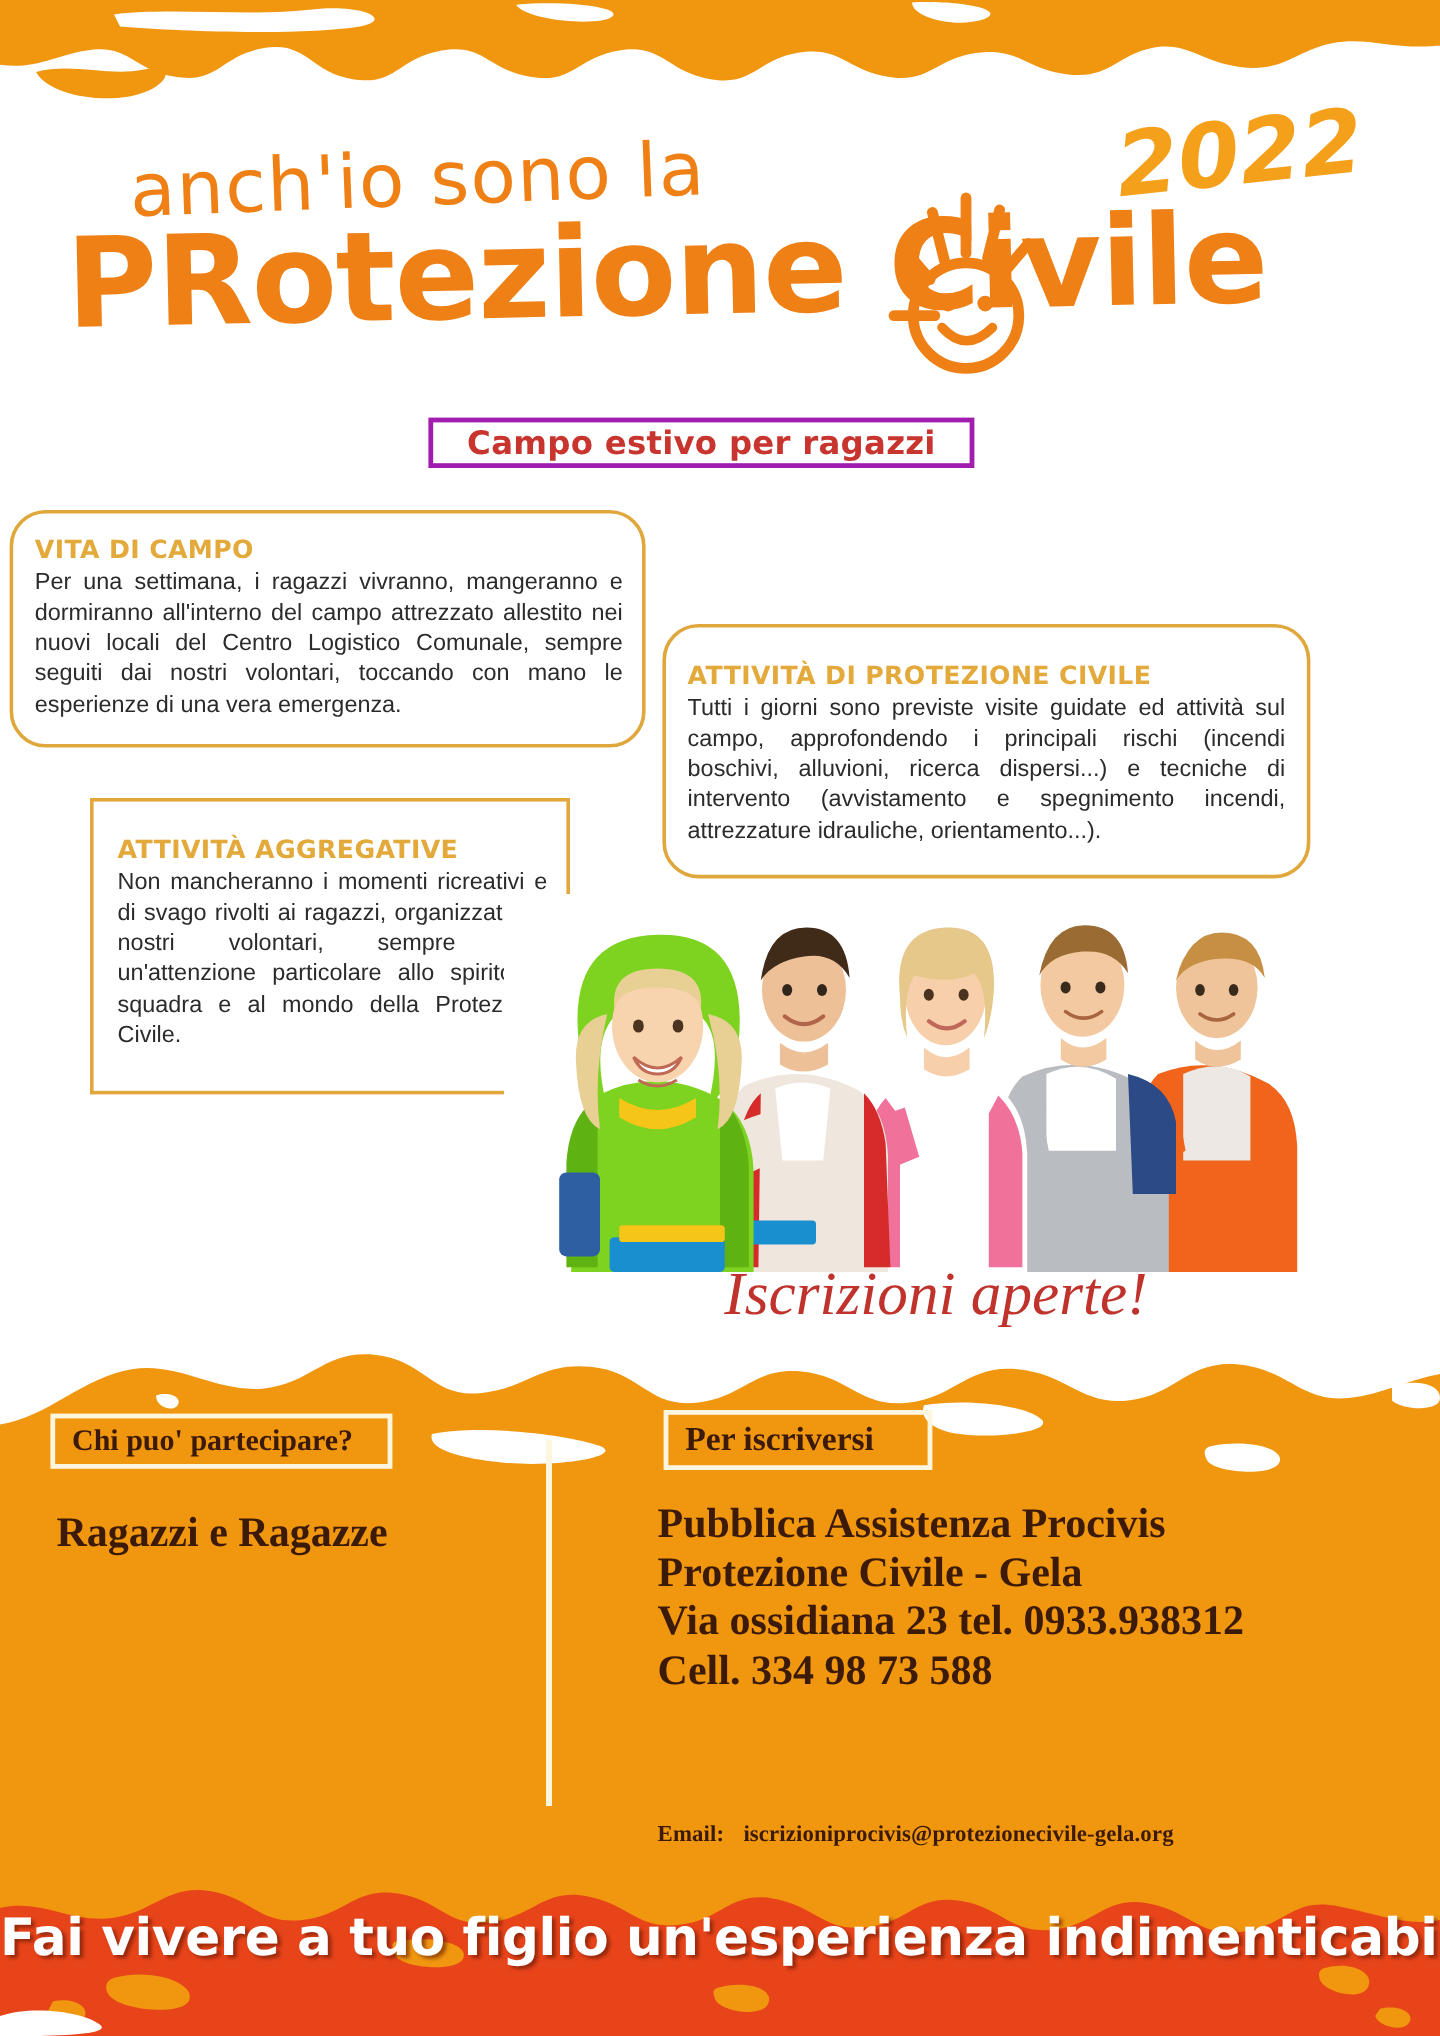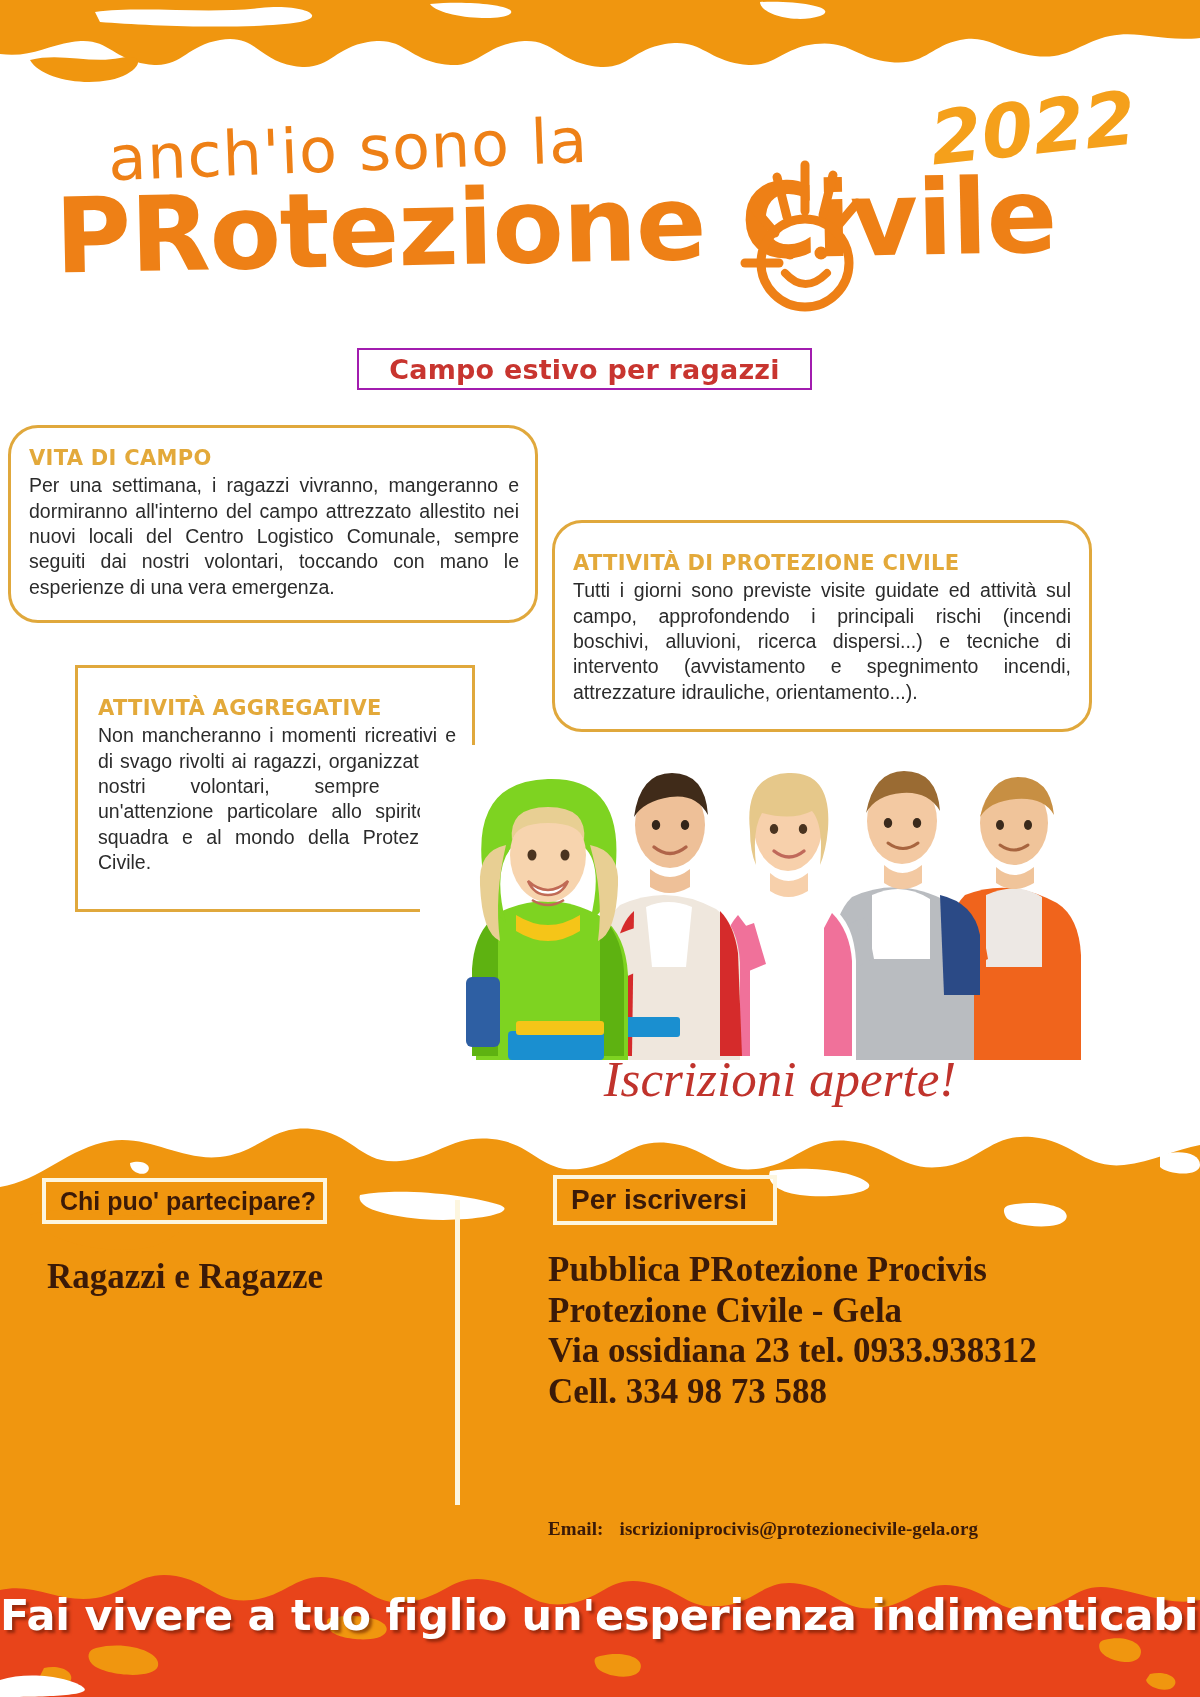--- a/index.html
+++ b/index.html
@@ -41,21 +41,21 @@
     font-style:italic;
     transform:rotate(-6deg);
     white-space:nowrap;
   }
   .sun-icon{position:absolute;left:735px;top:60px;width:135px;height:160px;}
 
   
   .subtitle-box{
     position:absolute;left:357px;top:348px;
     width:455px;height:42px;
-    border:2px solid #a21caf;
+    border:4px solid #a21caf;
     display:flex;align-items:center;justify-content:center;
     box-sizing:border-box;background:#fff;
   }
   .subtitle-box span{
     font-family:"DejaVu Sans", sans-serif;
     font-size:27px;font-weight:700;color:#c8352f;
     letter-spacing:.2px;white-space:nowrap;
   }
 
   
@@ -101,21 +101,21 @@
     width:5px;height:305px;background:#fdf6df;
   }
 
   .label-box{
     position:absolute;box-sizing:border-box;
     border:4px solid #fdf6df;
     display:flex;align-items:center;
     padding:0 14px;
   }
   .label-box span{
-    font-family:Liberation Sans, sans-serif;
+    font-family:Liberation Serif, serif;
     font-weight:700;color:#3b1a08;
     white-space:nowrap;
   }
   #label-chi{left:42px;top:1178px;width:285px;height:46px;}
   #label-chi span{font-size:25px;}
   #label-per{left:553px;top:1175px;width:224px;height:50px;}
   #label-per span{font-size:28px;}
 
   .blk{
     position:absolute;
@@ -330,21 +330,21 @@
     <span>Chi puo' partecipare?</span>
   </div>
   <div class="blk" id="who-text">
     <div>Ragazzi e Ragazze</div>
   </div>
 
   <div class="label-box" id="label-per">
     <span>Per iscriversi</span>
   </div>
   <div class="blk" id="contact-text">
-    <div>Pubblica PRotezione Procivis</div>
+    <div>Pubblica Assistenza Procivis</div>
     <div>Protezione Civile - Gela</div>
     <div>Via ossidiana 23 tel. 0933.938312</div>
     <div>Cell. 334 98 73 588</div>
   </div>
   <div class="blk" id="email-text">
     <span class="lbl">Email:</span><span>iscrizioniprocivis@protezionecivile-gela.org</span>
   </div>
 
   <div class="footer-band">
     <svg viewBox="0 0 1200 137" preserveAspectRatio="none">

